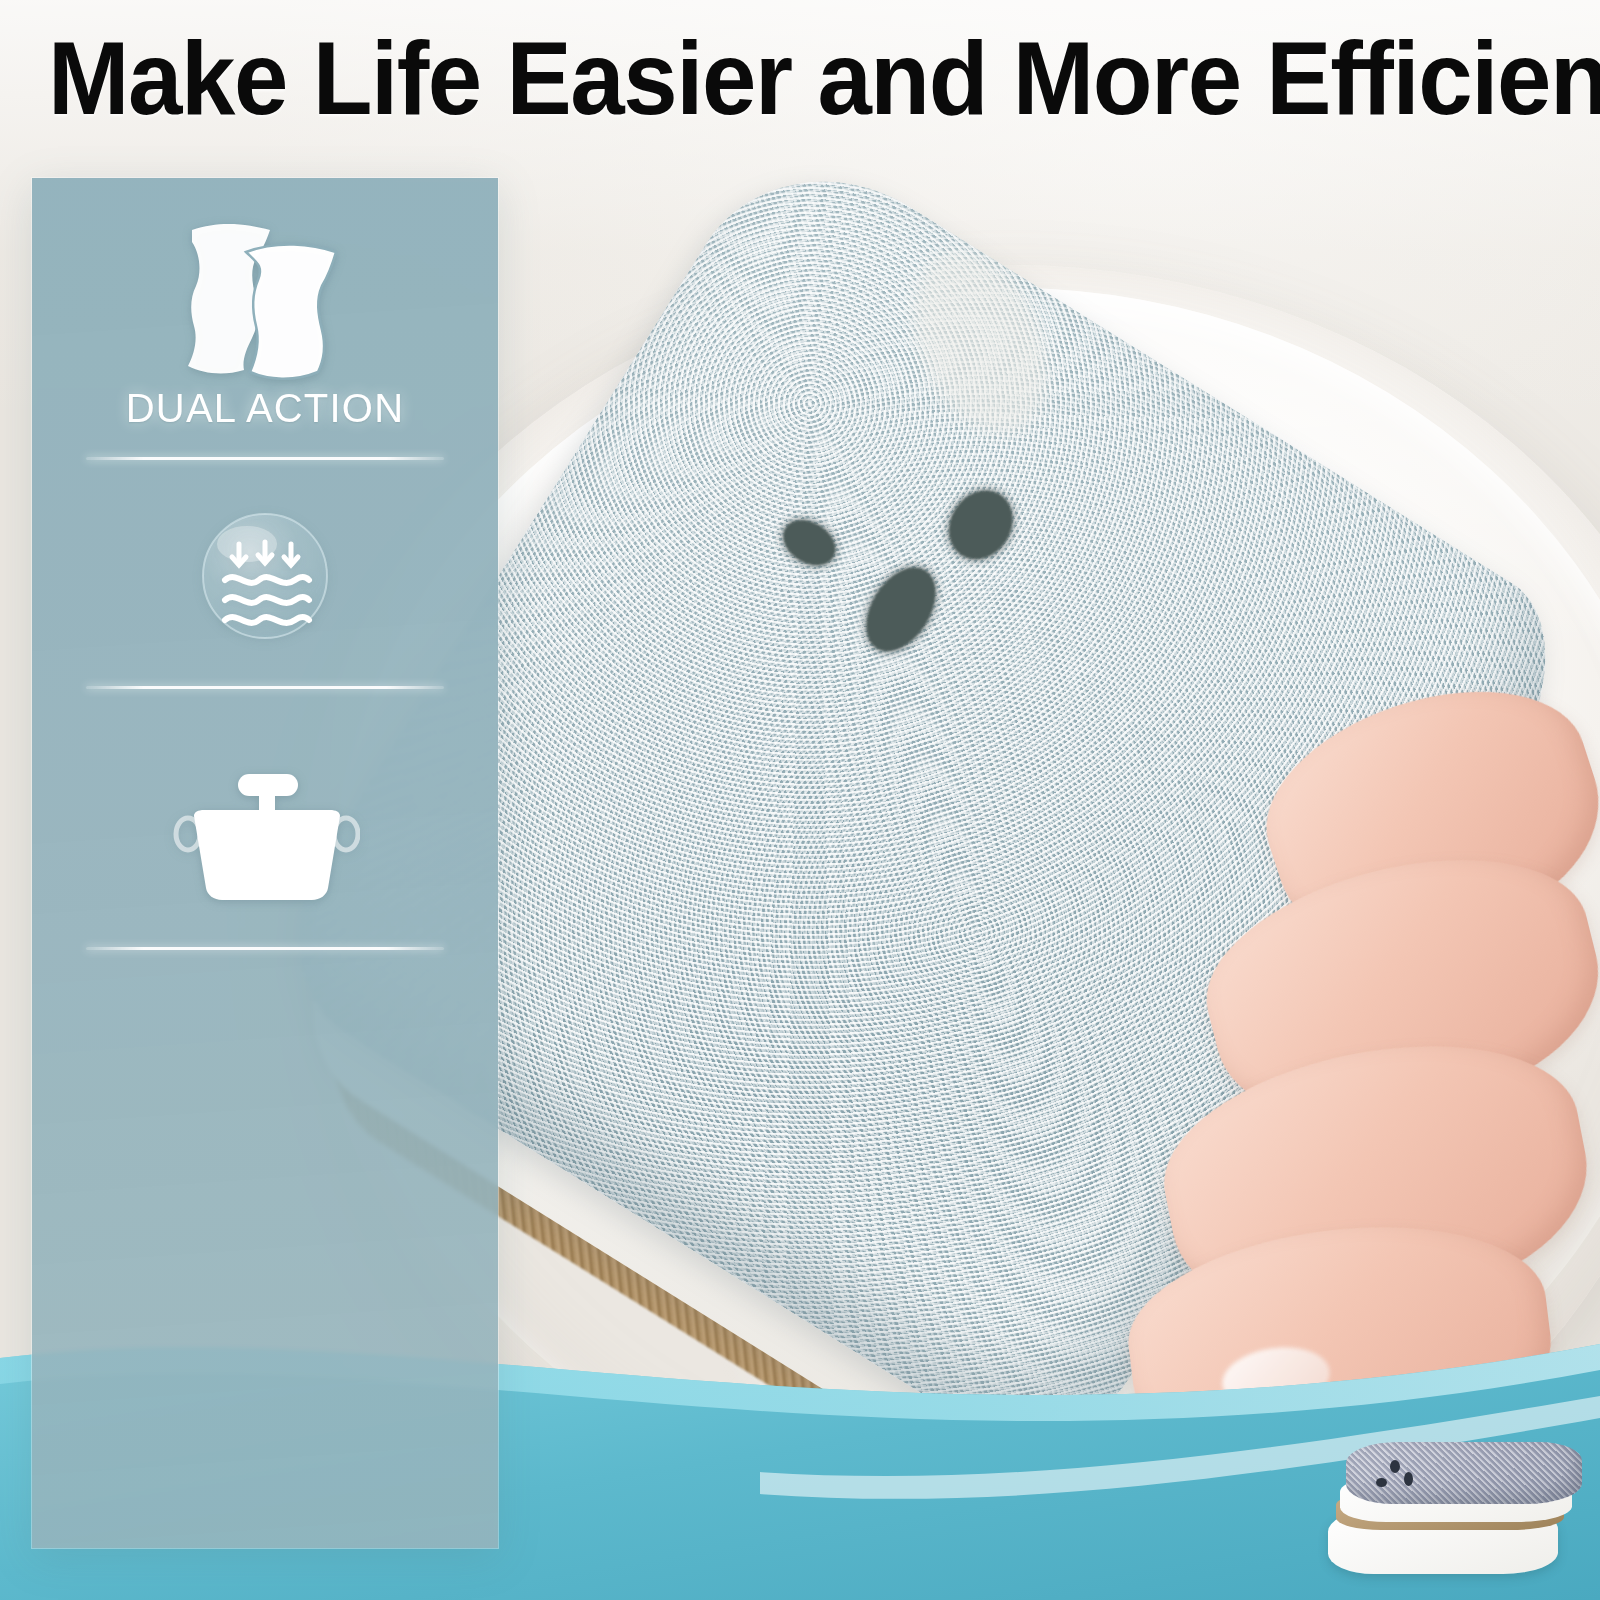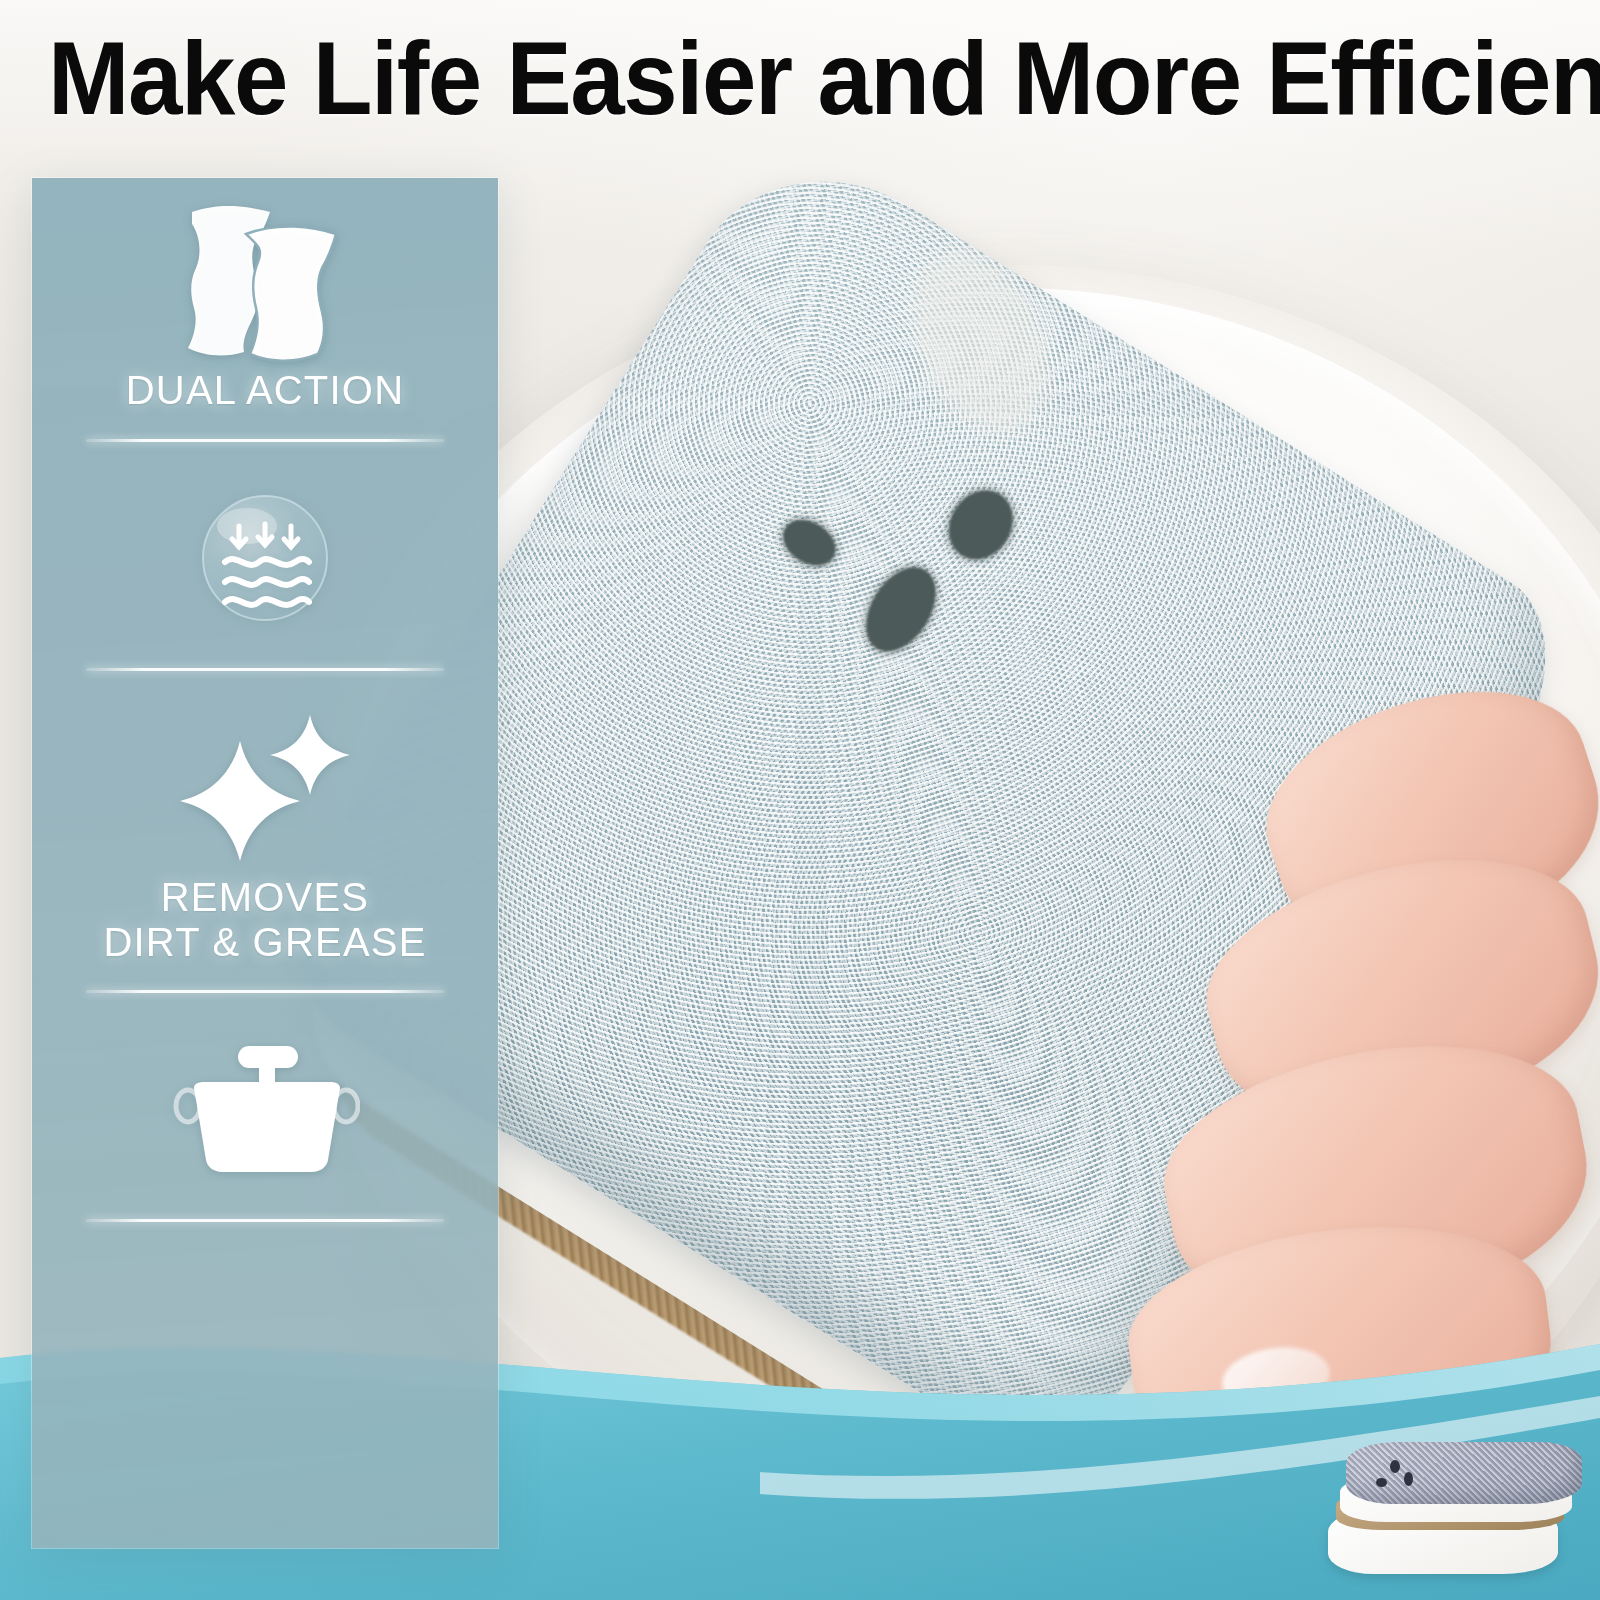--- a/index.html
+++ b/index.html
@@ -169,21 +169,21 @@
     white-space:nowrap;
   }
 
   
   .feature-panel {
     position:absolute;
     left:32px; top:178px; width:466px; height:1370px;
     background: linear-gradient(176deg, rgba(141,175,186,.93) 0%, rgba(146,178,188,.92) 45%, rgba(150,180,188,.88) 100%);
     box-shadow: 0 0 0 1px rgba(255,255,255,.35), 0 10px 40px rgba(90,120,130,.18);
     backdrop-filter: blur(2px);
-    padding-top:18px;
+    padding-top:36px;
     overflow:hidden;
   }
   .feature-block {
     display:flex; flex-direction:column; align-items:center;
     padding: 0 22px;
   }
   .fb-icon {
     display:flex; align-items:center; justify-content:center;
     height:168px; width:100%;
   }
@@ -315,31 +315,20 @@
           <path d="M40,104 C52,94 62,114 74,104 C86,94 96,114 110,104 C116,100 120,100 124,104"></path>
           <path d="M40,124 C52,114 62,134 74,124 C86,114 96,134 110,124 C116,120 120,120 124,124"></path>
         </g>
       </svg>
     </div>
     <div class="fb-rule"></div>
   </div>
 
   <div class="fb-gap"></div>
 
-  <div class="feature-block">
-    <div class="fb-icon">
-      <svg width="190" height="160" viewBox="0 0 190 160" xmlns="http://www.w3.org/2000/svg">
-        <path fill="#ffffff" d="M70,34 C78,66 98,86 130,94 C98,102 78,122 70,154 C62,122 42,102 10,94 C42,86 62,66 70,34 Z"></path>
-        <path fill="#ffffff" d="M140,8 C145,30 158,43 180,48 C158,53 145,66 140,88 C135,66 122,53 100,48 C122,43 135,30 140,8 Z"></path>
-      </svg>
-    </div>
-    <div class="fb-label">REMOVES
-DIRT &amp; GREASE</div>
-    <div class="fb-rule"></div>
-  </div>
 
   <div class="fb-gap"></div>
 
   <div class="feature-block">
     <div class="fb-icon">
       <svg width="190" height="150" viewBox="0 0 190 150" xmlns="http://www.w3.org/2000/svg">
         <rect x="68" y="12" width="60" height="22" rx="11" fill="#ffffff"></rect>
         <rect x="89" y="30" width="16" height="26" fill="#ffffff"></rect>
         <path fill="#ffffff" d="M24,54 C24,50 28,48 34,48 L160,48 C166,48 170,50 170,54 L158,126 C157,133 150,138 142,138 L52,138 C44,138 37,133 36,126 Z"></path>
         <ellipse cx="18" cy="72" rx="12" ry="16" fill="none" stroke="#ffffff" stroke-width="5" opacity="0.55"></ellipse>

